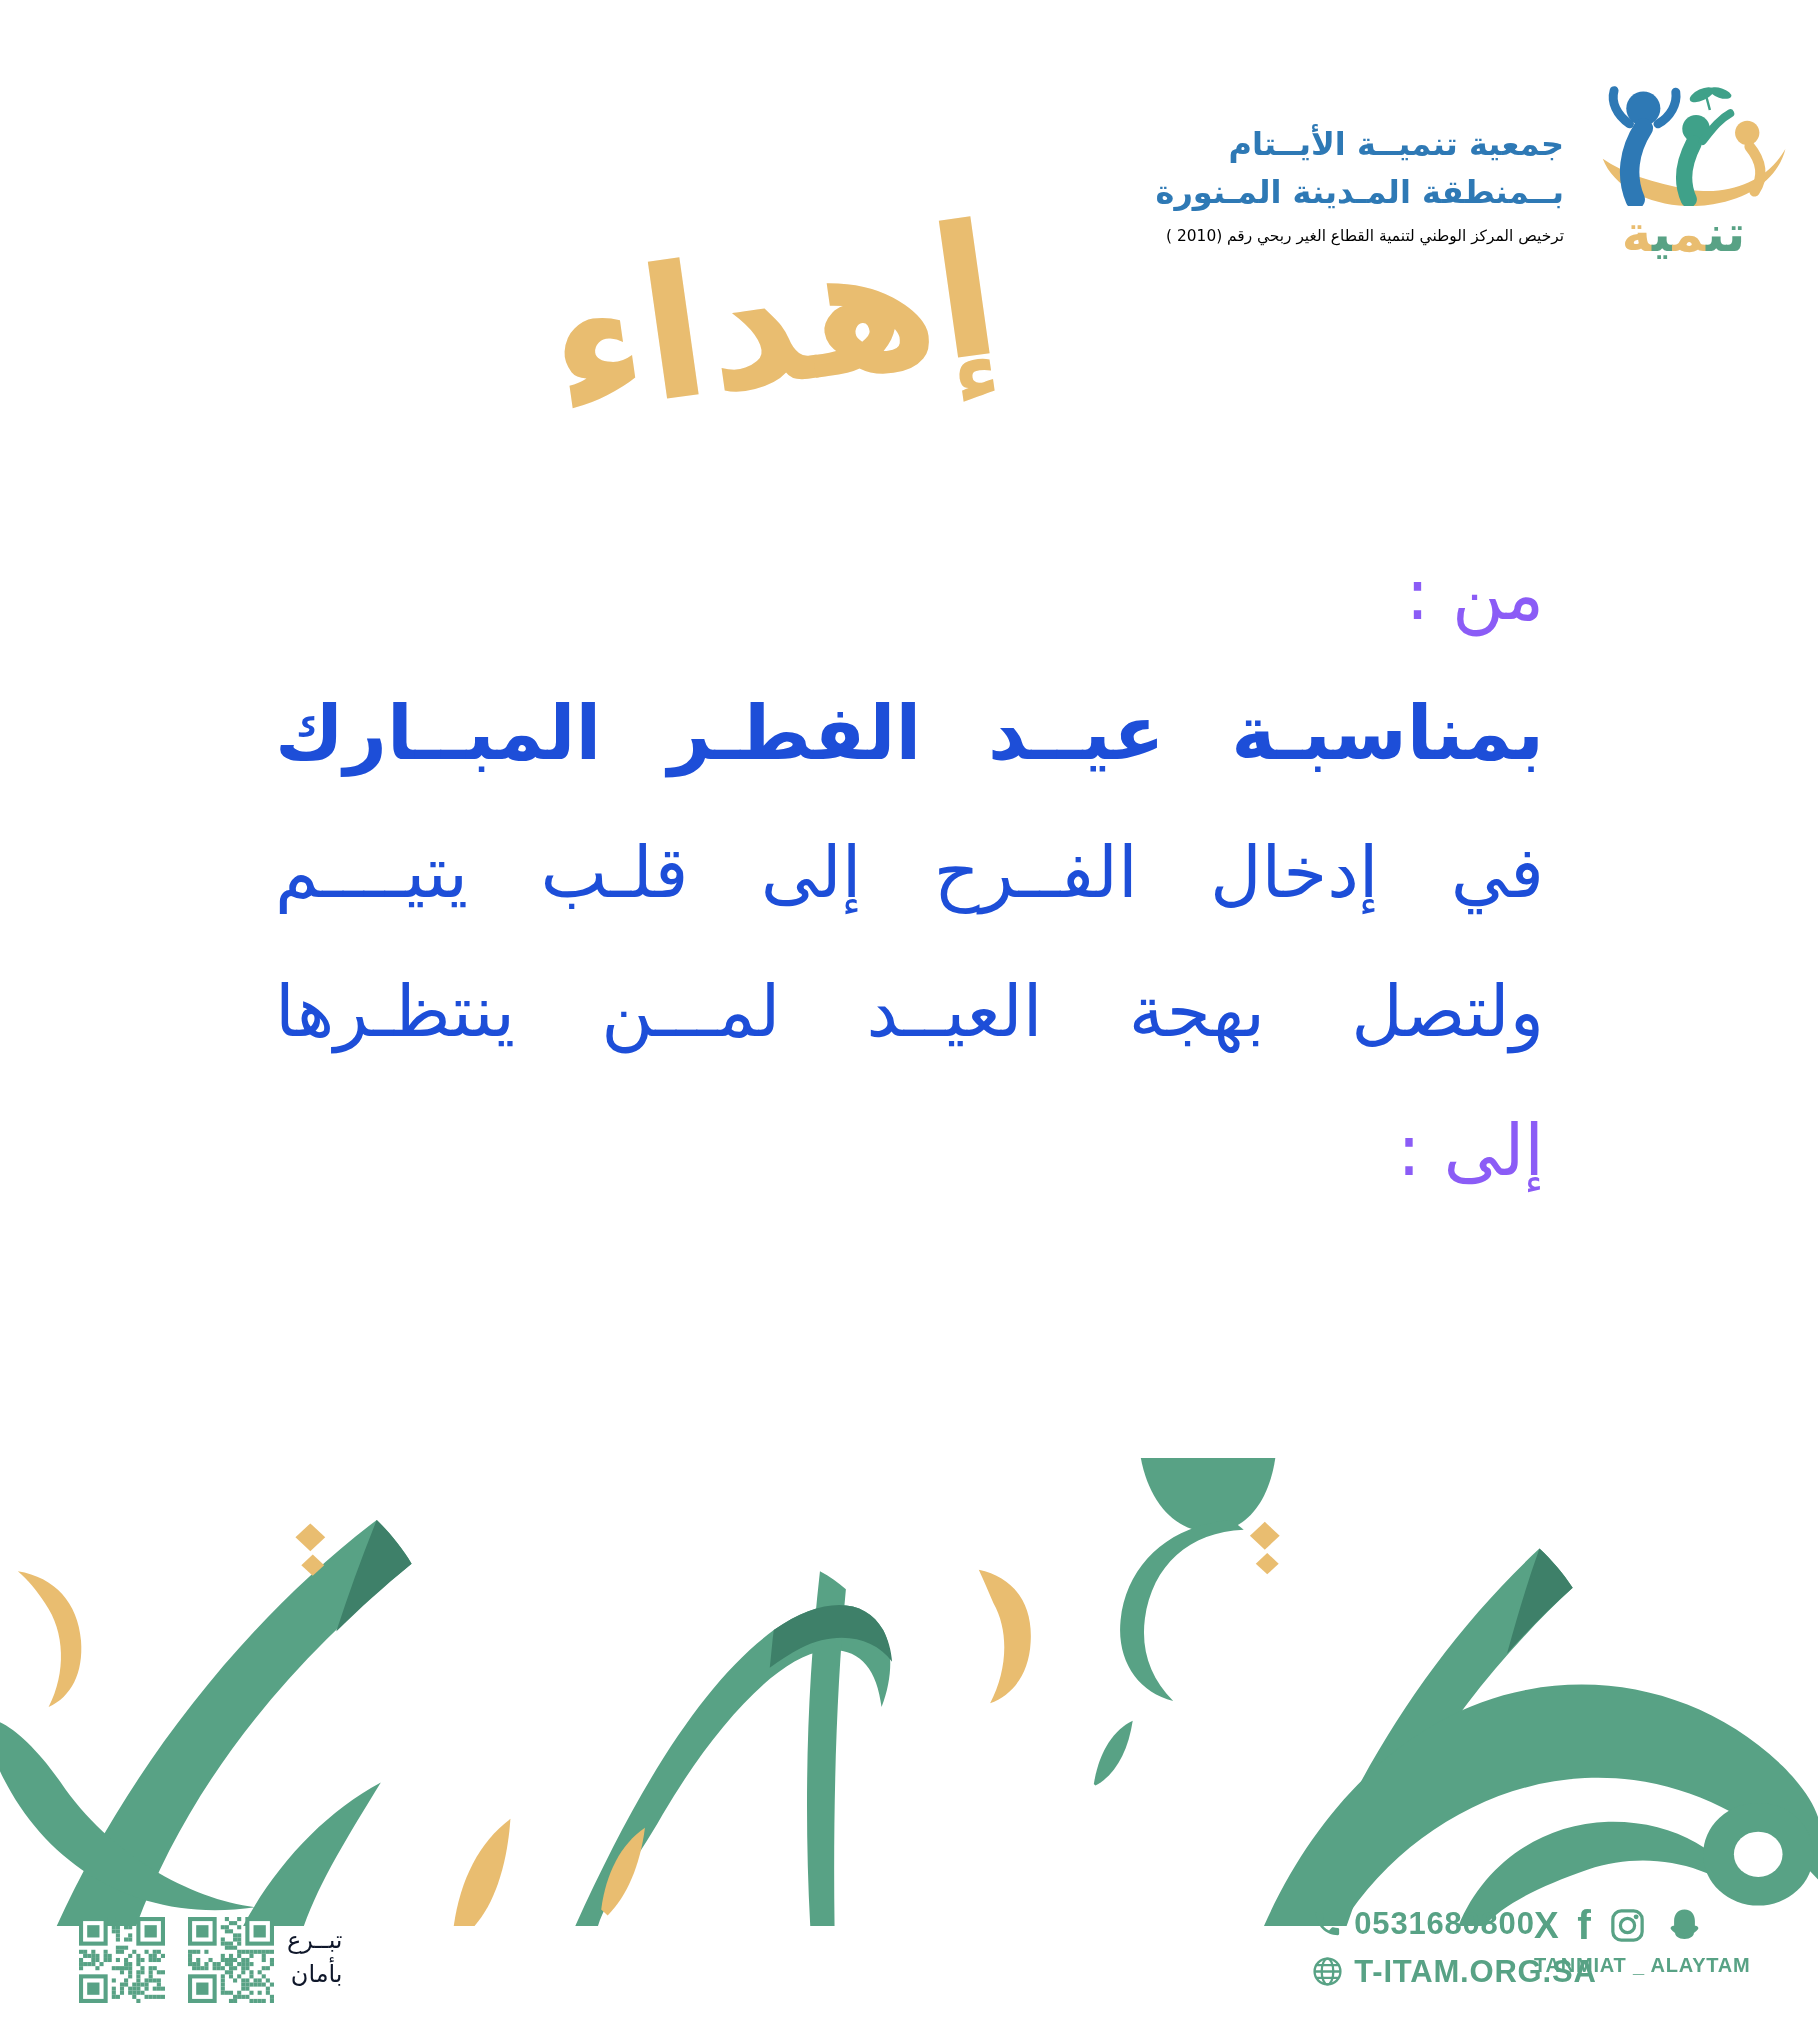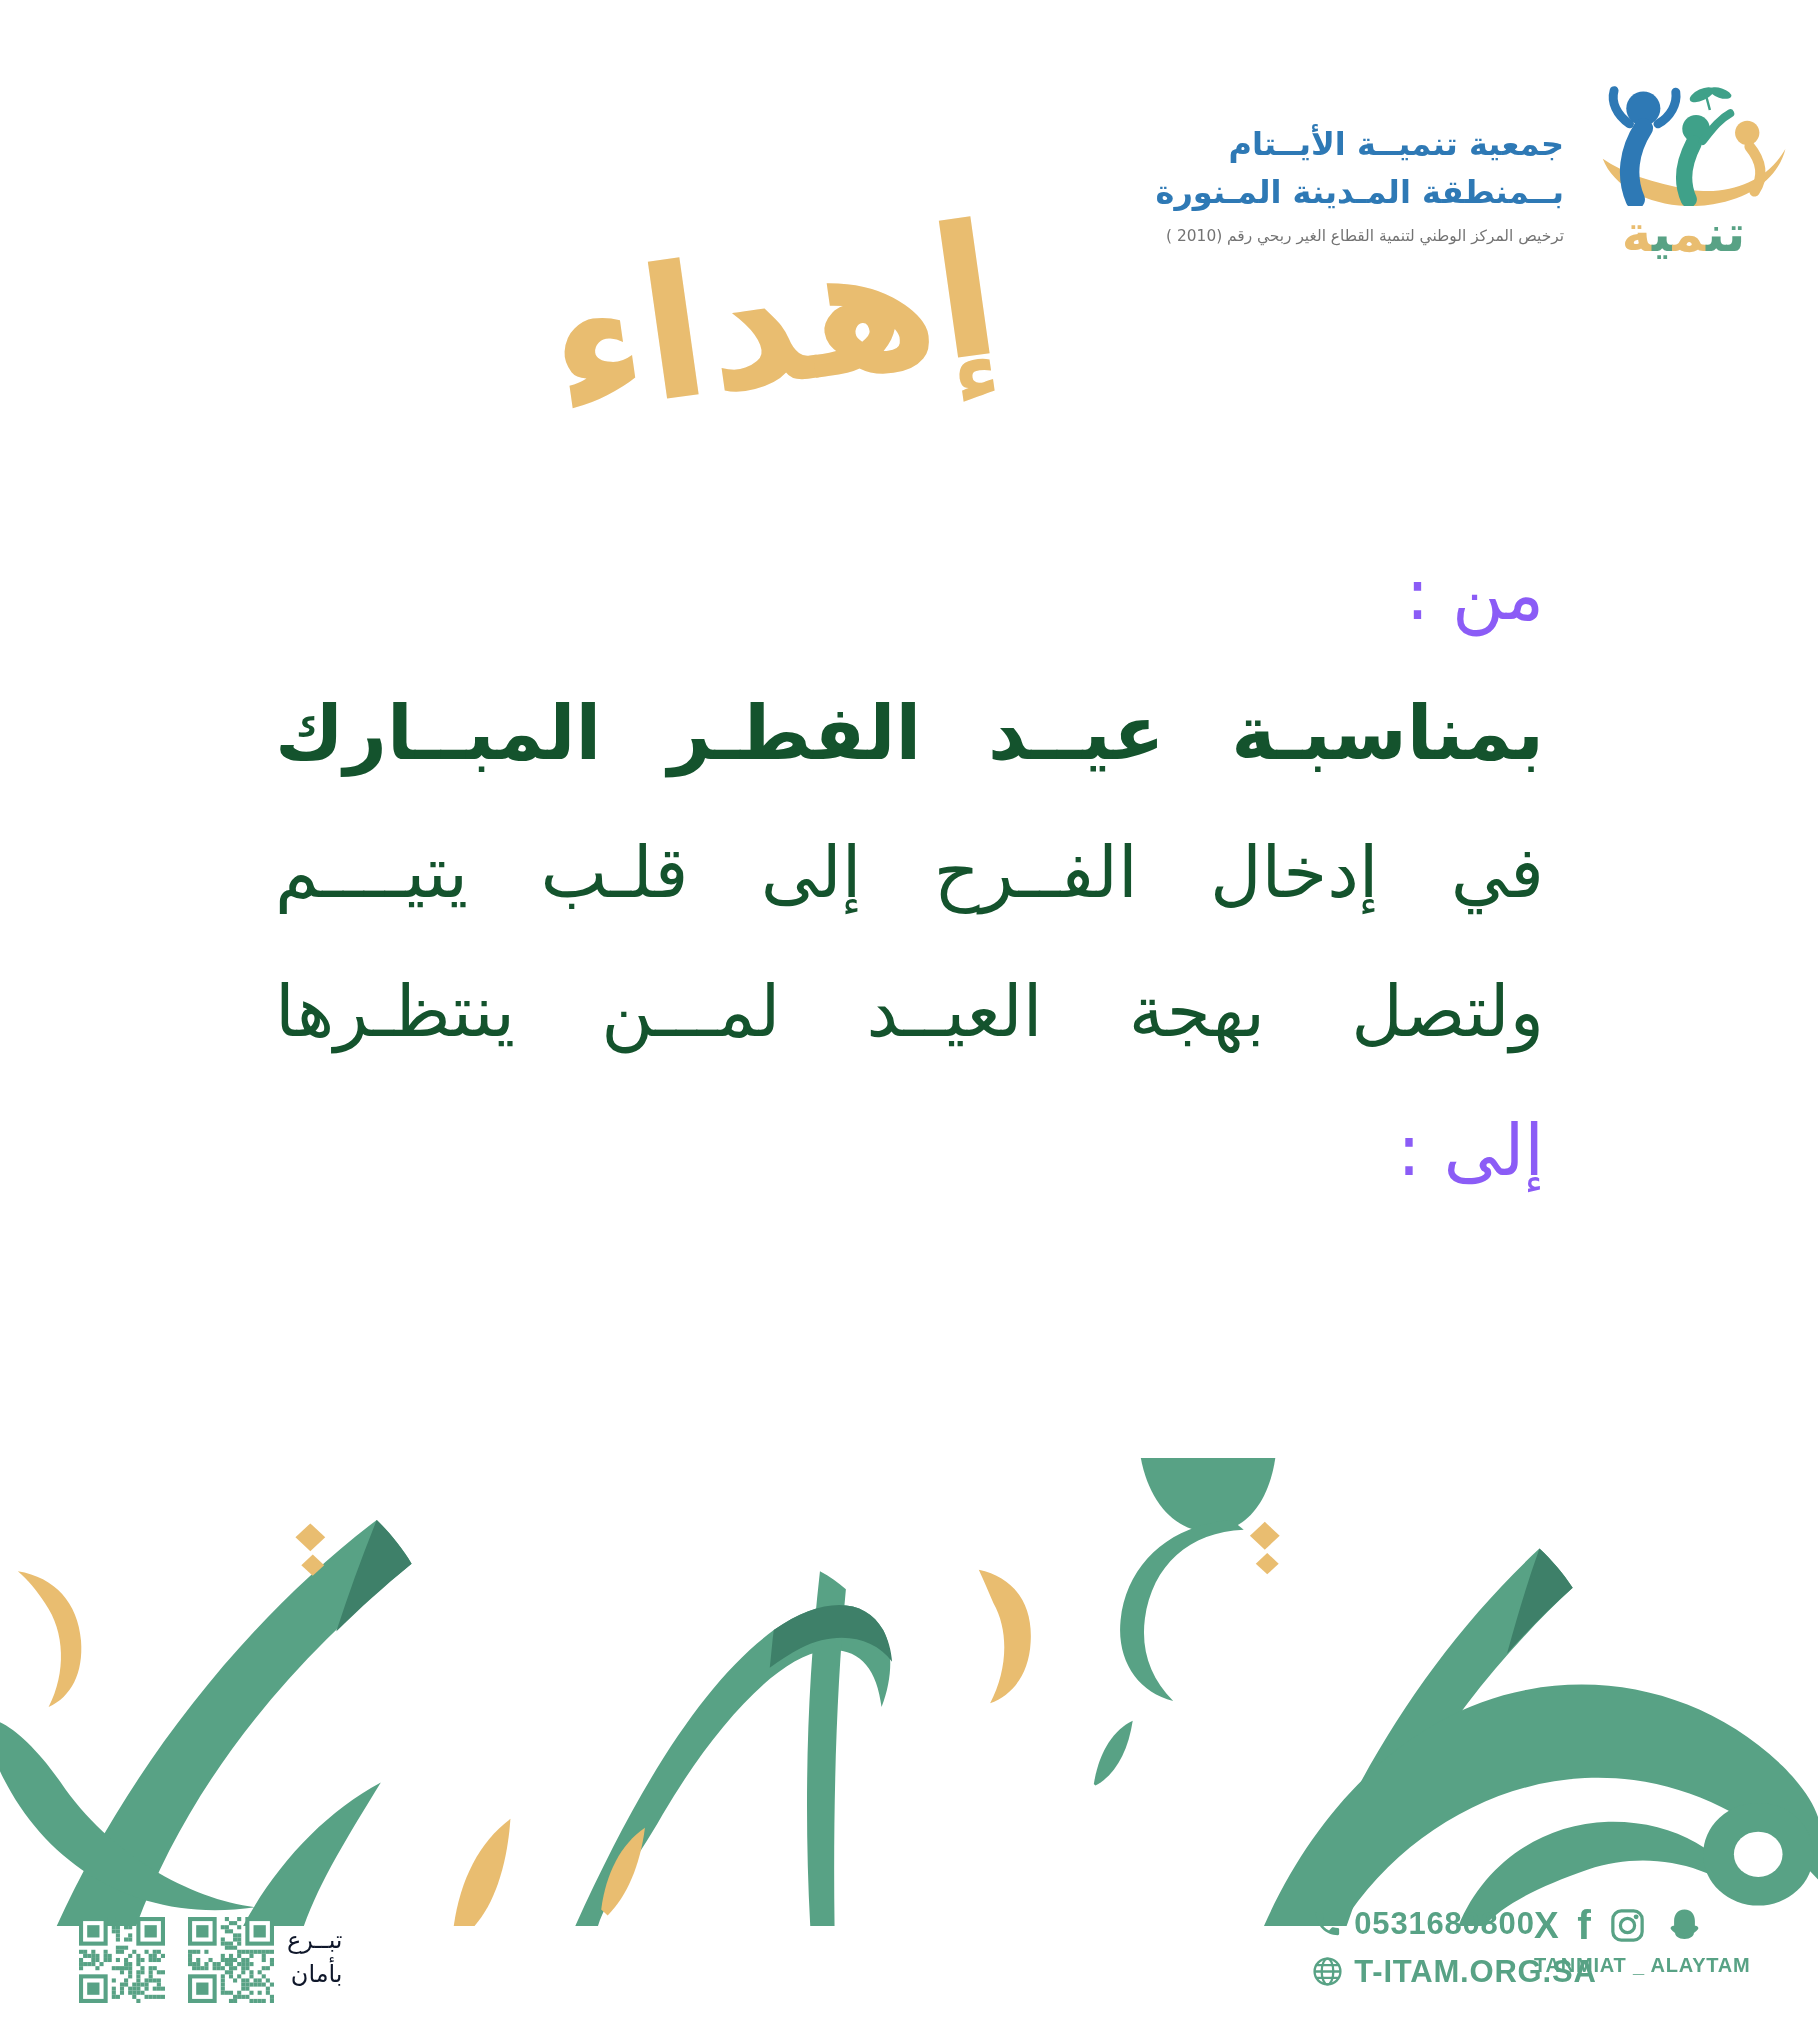--- a/index.html
+++ b/index.html
@@ -3,37 +3,37 @@
 <meta charset="utf-8">
 <style>
   html,body{margin:0;padding:0;background:#fff;}
   .page{position:relative;width:1819px;height:2042px;background:#ffffff;overflow:hidden;
         font-family:"DejaVu Sans",sans-serif;}
 
   
   .logo{position:absolute;top:84px;right:32px;display:flex;gap:16px;align-items:flex-start;}
   .logo-text{text-align:right;margin-top:36px;direction:rtl;}
   .org-line{color:#2E79B5;font-size:32px;font-weight:700;line-height:48px;white-space:nowrap;}
-  .license{color:#737373;font-size:15.4px;margin-top:11.3px;white-space:nowrap;}
+  .license{color:#000000;font-size:15.4px;margin-top:11.3px;white-space:nowrap;}
   .logo-mark{width:207px;text-align:center;}
   .wordmark{direction:rtl;font-size:50px;font-weight:700;letter-spacing:8px;line-height:47px;margin-top:1.6px;}
   .wm-green{color:#58A285;}
   .wm-gold{color:#E9BD70;}
 
   
   .calligraphy{position:absolute;top:158px;left:575px;width:397px;height:324px;
                display:flex;align-items:center;justify-content:center;}
   .calligraphy span{display:block;direction:rtl;color:#E9BD70;font-size:182px;font-weight:700;
                transform:rotate(-8deg);white-space:nowrap;}
 
   
   .dedication{position:absolute;top:525px;right:275px;left:275px;direction:rtl;}
   .ded-row{line-height:139px;}
   .from-to{color:#8b5cf6;font-size:71px;font-weight:400;text-align:right;}
-  .ded-line{color:#14532d;font-size:71px;font-weight:500;text-align:justify;text-align-last:justify;}
+  .ded-line{color:#1d4ed8;font-size:71px;font-weight:500;text-align:justify;text-align-last:justify;}
   .ded-line.bold{font-weight:800;font-size:75px;}
 
   
   .band{position:absolute;left:0;right:0;top:1458px;height:468px;}
   .band svg{width:100%;height:100%;display:block;}
 
   
   .qr{position:absolute;width:86px;height:86px;}
   .qr1{left:79px;top:1917px;}
   .qr2{left:188px;top:1917px;}

